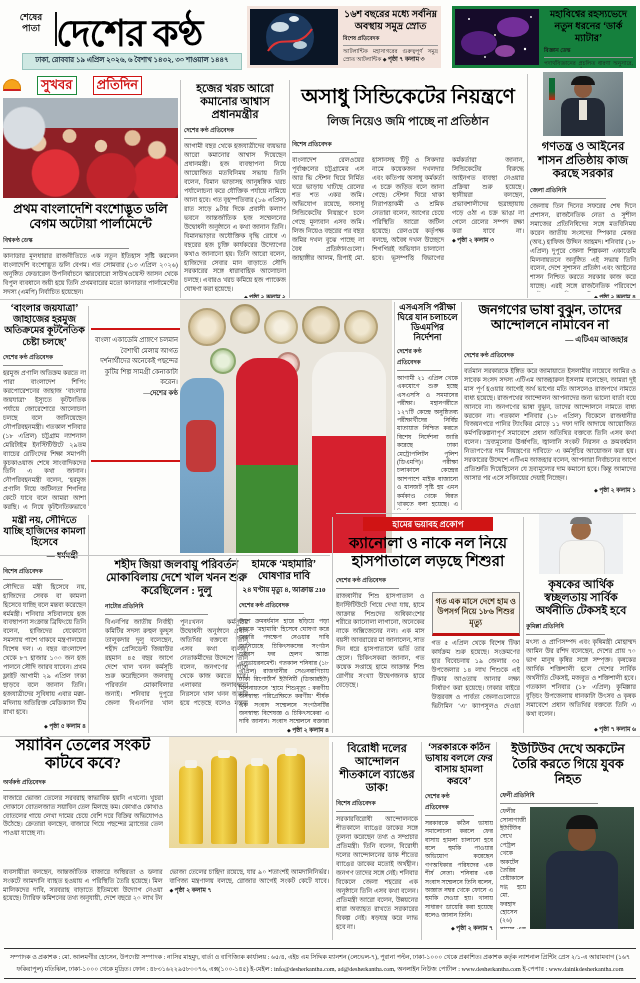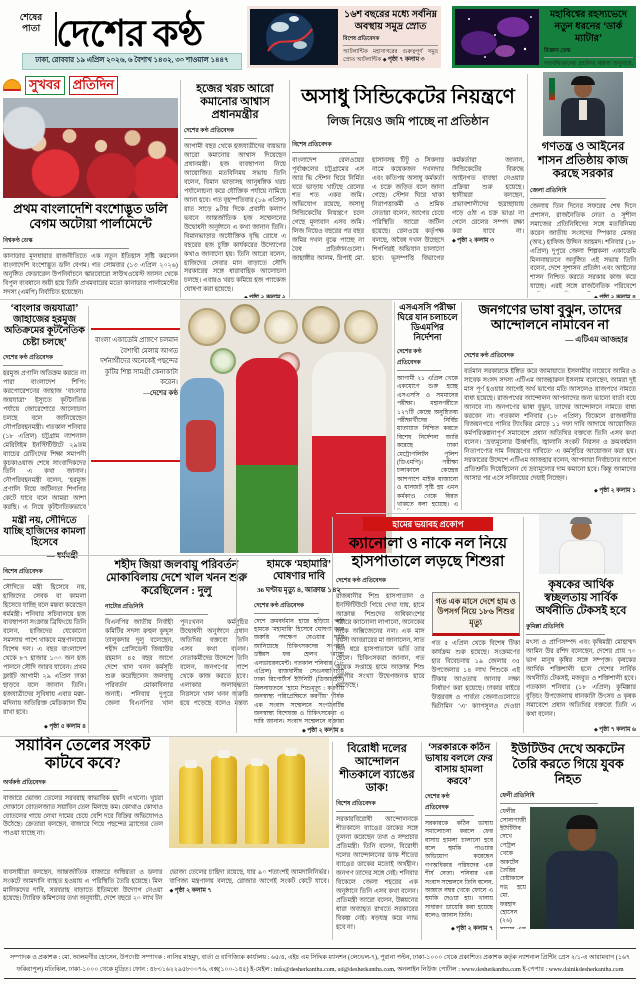--- a/index.html
+++ b/index.html
@@ -32,21 +32,21 @@
           padding:2px 0;line-height:1.2;overflow:hidden;}
   .statbox{border:1px solid #8a8a8a;border-bottom:3px solid #c01212;background:#f7f2ea;
            font-size:8px;font-weight:bold;color:#3a2a12;text-align:center;line-height:1.35;
            padding:4px 3px;margin:3px 0;break-inside:avoid;}
   .caption{border-top:2px solid #d01414;border-bottom:2px solid #d01414;font-size:6.8px;
            line-height:1.55;text-align:right;color:#222;padding:5px 2px;overflow:hidden;}
   .credit{font-weight:bold;}
   
   .slogo{display:flex;align-items:center;gap:4px;overflow:hidden;}
   .sun{width:16px;height:9px;border-radius:16px 16px 0 0;background:#f6a41c;border:1px solid #d87f00;border-bottom:2px solid #c22;}
-  .sword{font-size:13px;font-weight:900;color:#d01414;border:1px solid #1d8a3c;padding:0 3px;line-height:1.3;background:#fff;}
+  .sword{font-size:13px;font-weight:900;color:#d01414;border:1px solid #1d8a3c;padding:0 3px;line-height:1.3;background:#fff;margin-left:12px;}
   .sword.red{border-color:#d01414;}
   
   .vline{position:absolute;width:1px;background:#c3c3c3;}
   .hline{position:absolute;height:1px;background:#c3c3c3;}
   .hline.dark{background:#333;}
   
   .ph{position:relative;overflow:hidden;background:#bbb;}
   .shape{position:absolute;}
   .cols3{column-count:3;column-gap:8px;}
   .cols2{column-count:2;column-gap:7px;}
@@ -203,23 +203,23 @@
 
   <div class="article" style="left:105px;top:558px;width:143px;height:175px;">
     <div class="hl" style="font-size:11px;">শহীদ জিয়া জলবায়ু পরিবর্তন মোকাবিলায় দেশে খাল খনন শুরু করেছিলেন : দুলু</div>
     <div class="byline">নাটোর প্রতিনিধি</div>
     <div class="body cols2" style="height:96px;">
       <span>বিএনপির জাতীয় নির্বাহী কমিটির সদস্য রুহুল কুদ্দুস তালুকদার দুলু বলেছেন, শহীদ প্রেসিডেন্ট জিয়াউর রহমান ৪৫ বছর আগে দেশে খাল খনন কর্মসূচি শুরু করেছিলেন জলবায়ু পরিবর্তন মোকাবিলার জন্যই। শনিবার দুপুরে জেলা বিএনপির খাল পুনঃখনন কর্মসূচির উদ্বোধনী অনুষ্ঠানে প্রধান অতিথির বক্তব্যে তিনি এসব কথা বলেন। নেতাকর্মীদের উদ্দেশে তিনি বলেন, জনগণের পাশে থেকে কাজ করতে হবে। এলাকার জলাবদ্ধতা নিরসনে খাল খনন জরুরি হয়ে পড়েছে বলেও মন্তব্য করেন। অনুষ্ঠানে জেলা বিএনপির যুগ্ম আহ্বায়ক নেতৃবৃন্দের মধ্যে শহিদুল ইসলাম আসগার, সাবেক</span>
       
     </div>
   </div>
 
-  <div class="article" style="left:254px;top:558px;width:90px;height:175px;">
+  <div class="article" style="left:239px;top:558px;width:90px;height:175px;">
     <div class="hl" style="font-size:10px;">হামকে ‘মহামারি’ ঘোষণার দাবি</div>
-    <div class="sub" style="font-size:7px;margin:2px 0;">36 ঘণ্টায় মৃত্যু ৪, আক্রান্ত ১৪২</div>
+    <div class="sub" style="font-size:7px;margin:2px 0;">২৪ ঘণ্টায় মৃত্যু ৪, আক্রান্ত 210</div>
     <div class="byline">দেশের কণ্ঠ প্রতিবেদক</div>
     <div class="body" style="height:108px;font-size:6px;">দেশে ক্রমবর্ধমান হারে ছড়িয়ে পড়া হামকে ‘মহামারি’ হিসেবে ঘোষণা করে জরুরি পদক্ষেপ নেওয়ার দাবি জানিয়েছে চিকিৎসকদের সংগঠন ডক্টরস ফর হেলথ অ্যান্ড এনভায়রনমেন্ট। গতকাল শনিবার (১৮ এপ্রিল) রাজধানীর সেগুনবাগিচায় ঢাকা রিপোর্টার্স ইউনিটি (ডিআরইউ) মিলনায়তনে ‘হামে শিশুমৃত্যু : করণীয় জনস্বাস্থ্য পরিপ্রেক্ষিতে করণীয়’ শীর্ষক এক সংবাদ সম্মেলনে সংগঠনটির জনস্বাস্থ্য বিশেষজ্ঞ ও চিকিৎসকেরা এ দাবি জানান। সংবাদ সম্মেলনে বক্তারা বলেন, কেবল রোগের বিস্তার দেখে নয়,</div>
     <div class="jump" style="text-align:right;">পৃষ্ঠা ২ কলাম ৪</div>
   </div>
 
   <div class="article" style="left:336px;top:517px;width:184px;height:216px;">
     <div class="kicker" style="width:130px;margin:0 auto;">হামের ভয়াবহ প্রকোপ</div>
     <div class="hl" style="font-size:15px;margin-top:4px;">ক্যানোলা ও নাকে নল নিয়ে হাসপাতালে লড়ছে শিশুরা</div>
     <div class="byline" style="width:34%;">দেশের কণ্ঠ প্রতিবেদক</div>
     <div class="body cols2" style="height:128px;">

